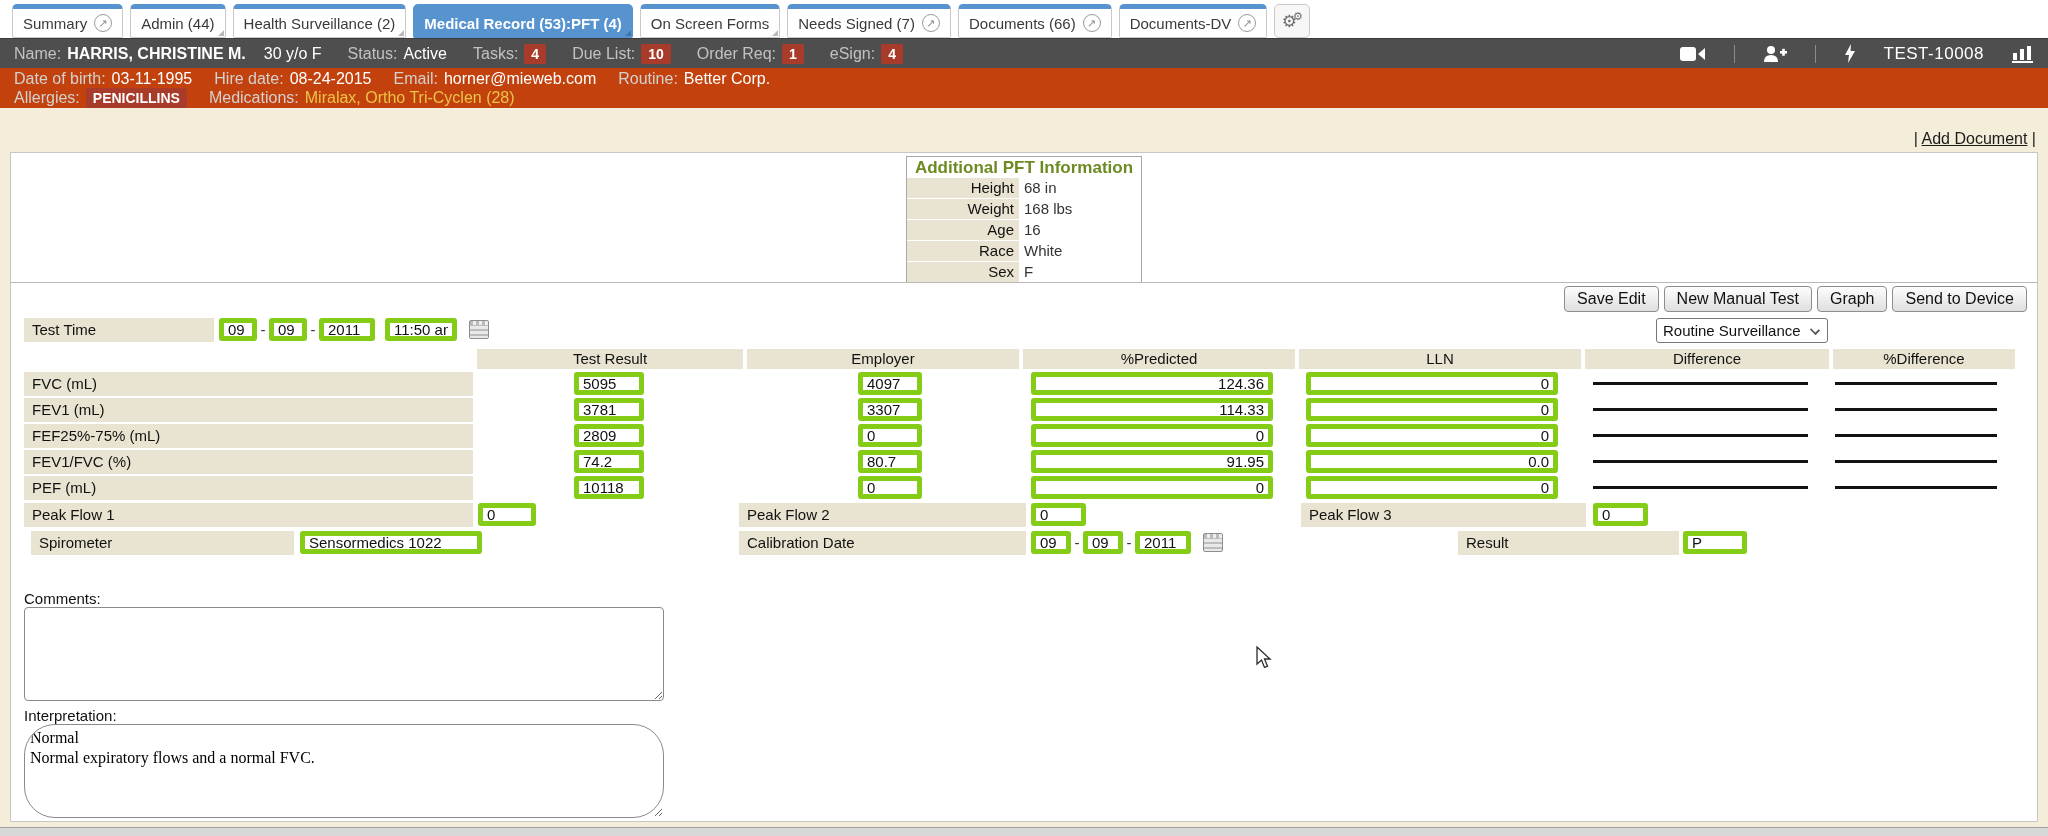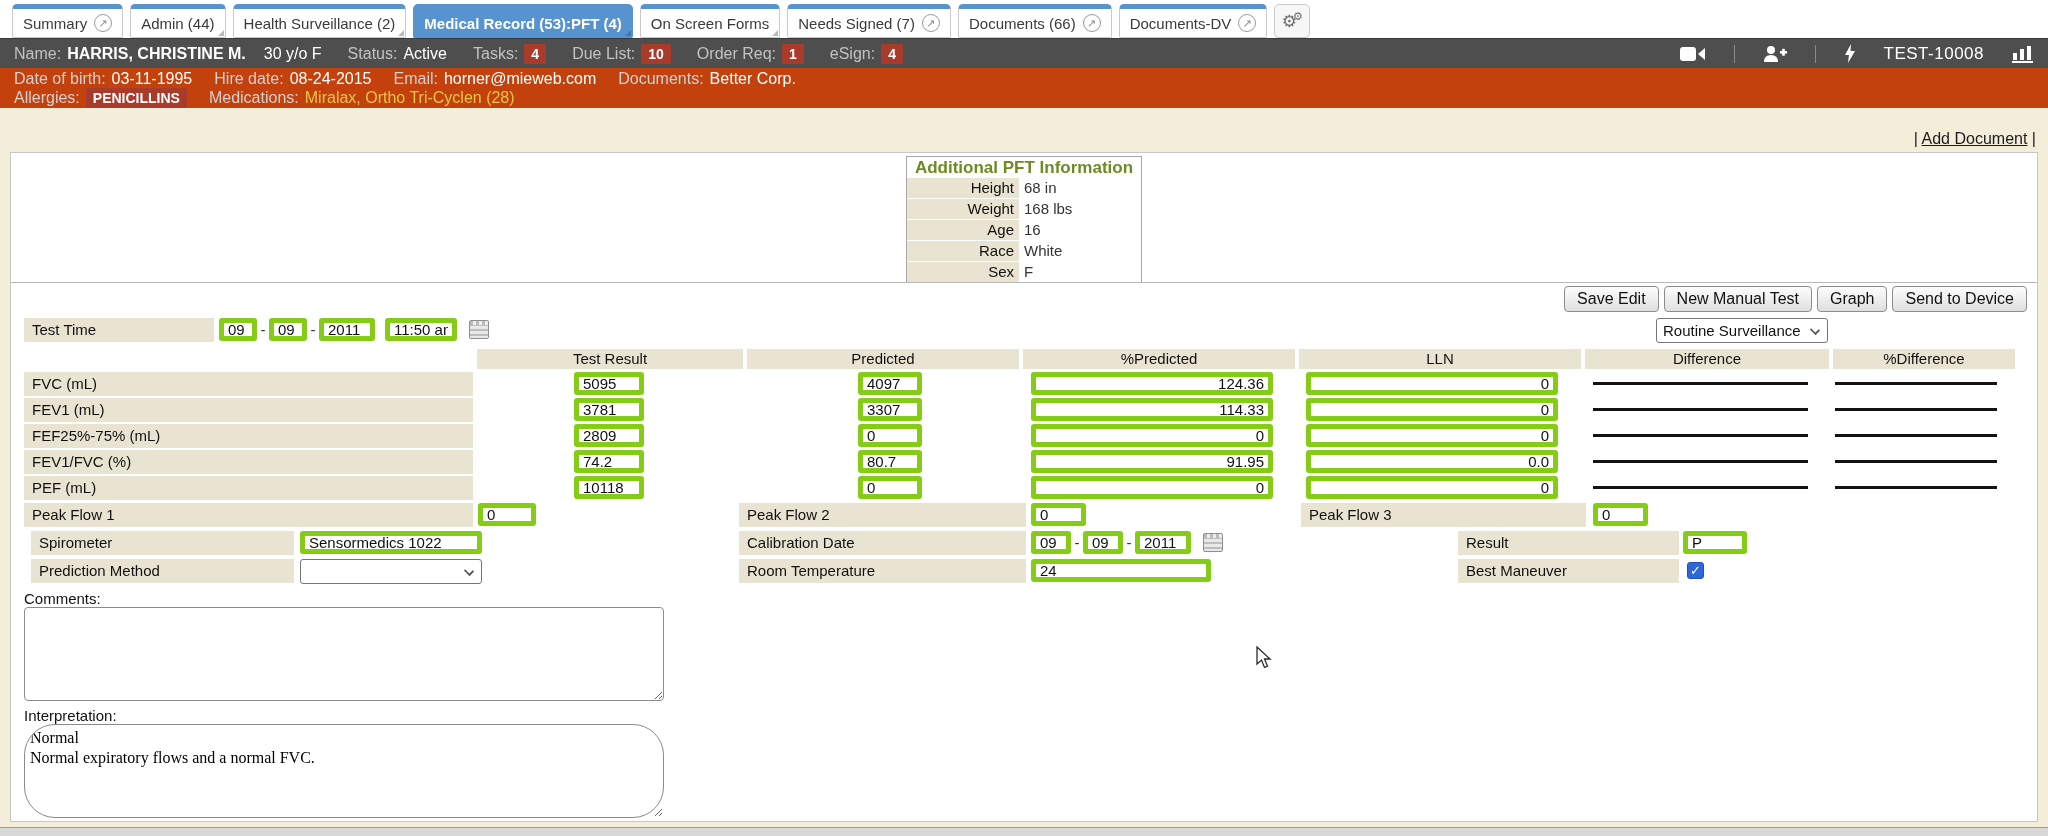--- a/index.html
+++ b/index.html
@@ -195,21 +195,21 @@
     <div class="line">
       <span class="lbl">Date of birth:</span>
       <span>03-11-1995</span>
       <span class="gap"></span>
       <span class="lbl">Hire date:</span>
       <span>08-24-2015</span>
       <span class="gap"></span>
       <span class="lbl">Email:</span>
       <span>horner@mieweb.com</span>
       <span class="gap"></span>
-      <span class="lbl">Documents:</span>
+      <span class="lbl">Routine:</span>
       <span>Better Corp.</span>
     </div>
     <div class="line">
       <span class="lbl">Allergies:</span>
       <span class="badge">PENICILLINS</span>
       <span class="gap"></span>
       <span class="lbl">Medications:</span>
       <span class="gold">Miralax, Ortho Tri-Cyclen (28)</span>
     </div>
   </div>
@@ -268,21 +268,21 @@
           <span class="cal"></span>
         </div>
         <div class="seldiv" style="left:1632px;width:172px;top:0">
           <span>Routine Surveillance</span>
           <span class="chev"></span>
         </div>
       </div>
 
       <div class="frow" style="top:31px;height:20px">
         <div class="cell hdr th-tr">Test Result</div>
-        <div class="cell hdr th-pred">Predicted</div>
+        <div class="cell hdr th-pred">Employer</div>
         <div class="cell hdr th-pctp">%Predicted</div>
         <div class="cell hdr th-lln">LLN</div>
         <div class="cell hdr th-diff">Difference</div>
         <div class="cell hdr th-pctd">%Difference</div>
       </div>
 
       <div class="frow" style="top:53px;height:26px">
         <div class="cell c-label" style="top:1px">FVC (mL)</div>
         <input type="text" class="in-tr" value="5095" style="">
         <input type="text" class="in-pred" value="4097" style="">
@@ -347,31 +347,20 @@
           <input type="text" style="width: 40px;" value="09">
           <span class="dash">-</span>
           <input type="text" style="width: 56px;" value="2011">
           <span style="width:8px"></span>
           <span class="cal"></span>
         </div>
         <div class="cell lbl-r">Result</div>
         <input type="text" style="position: absolute; left: 1659px; width: 64px; top: 0px;" value="P">
       </div>
 
-      <div class="frow" style="top:241px;height:26px">
-        <div class="cell" style="left:7px;width:263px;padding-left:8px">Prediction Method</div>
-        <div class="seldiv" style="left:276px;width:182px;top:0">
-          <span></span>
-          <span class="chev"></span>
-        </div>
-        <div class="cell lbl-mid">Room Temperature</div>
-        <input type="text" style="position: absolute; left: 1007px; width: 180px; top: 0px;" value="24">
-        <div class="cell lbl-r">Best Maneuver</div>
-        <div class="chk" style="left:1663px">✓</div>
-      </div>
 
       <div class="comments-label" style="top:272px">Comments:</div>
       <textarea style="top: 289px;"></textarea>
 
       <div class="comments-label" style="top:389px">Interpretation:</div>
       <textarea class="mono" style="top: 406px;">Normal
 Normal expiratory flows and a normal FVC.</textarea>
 
     </div>
   </div>

